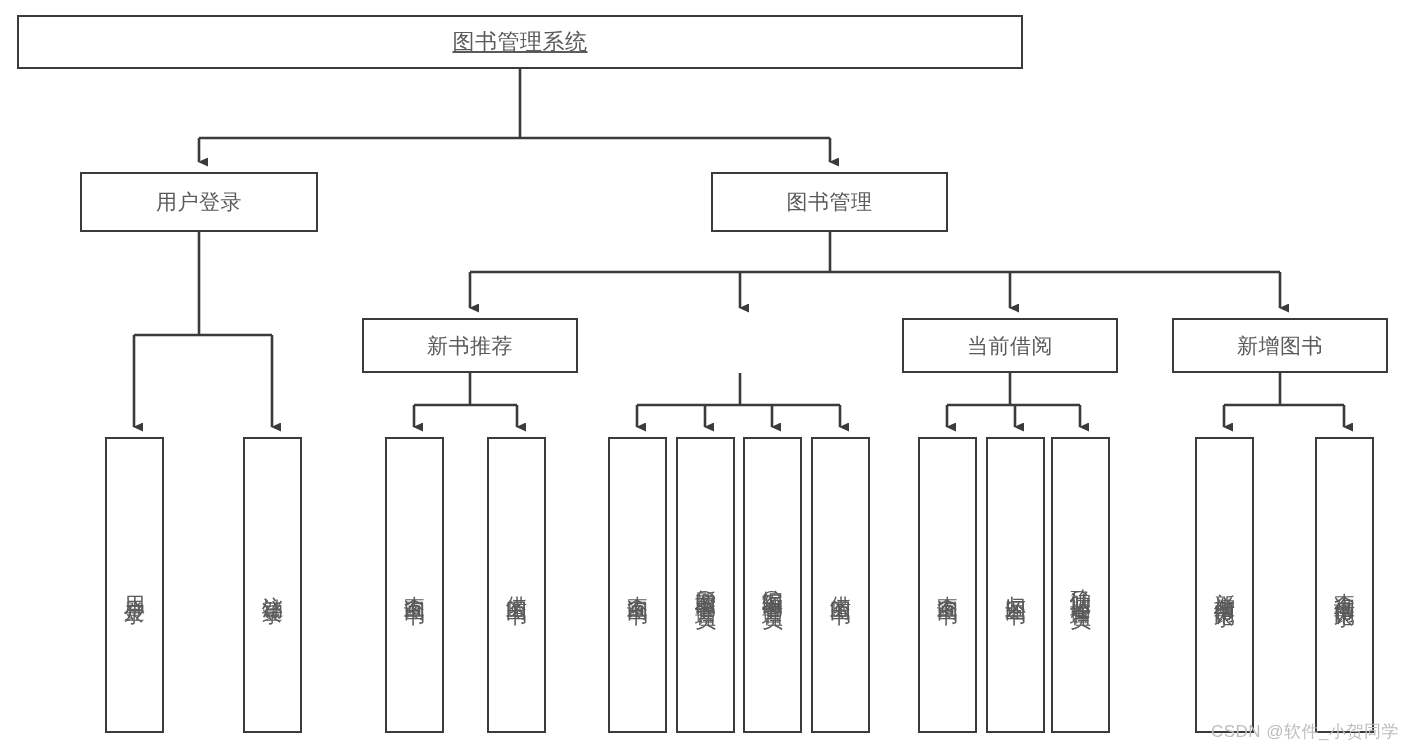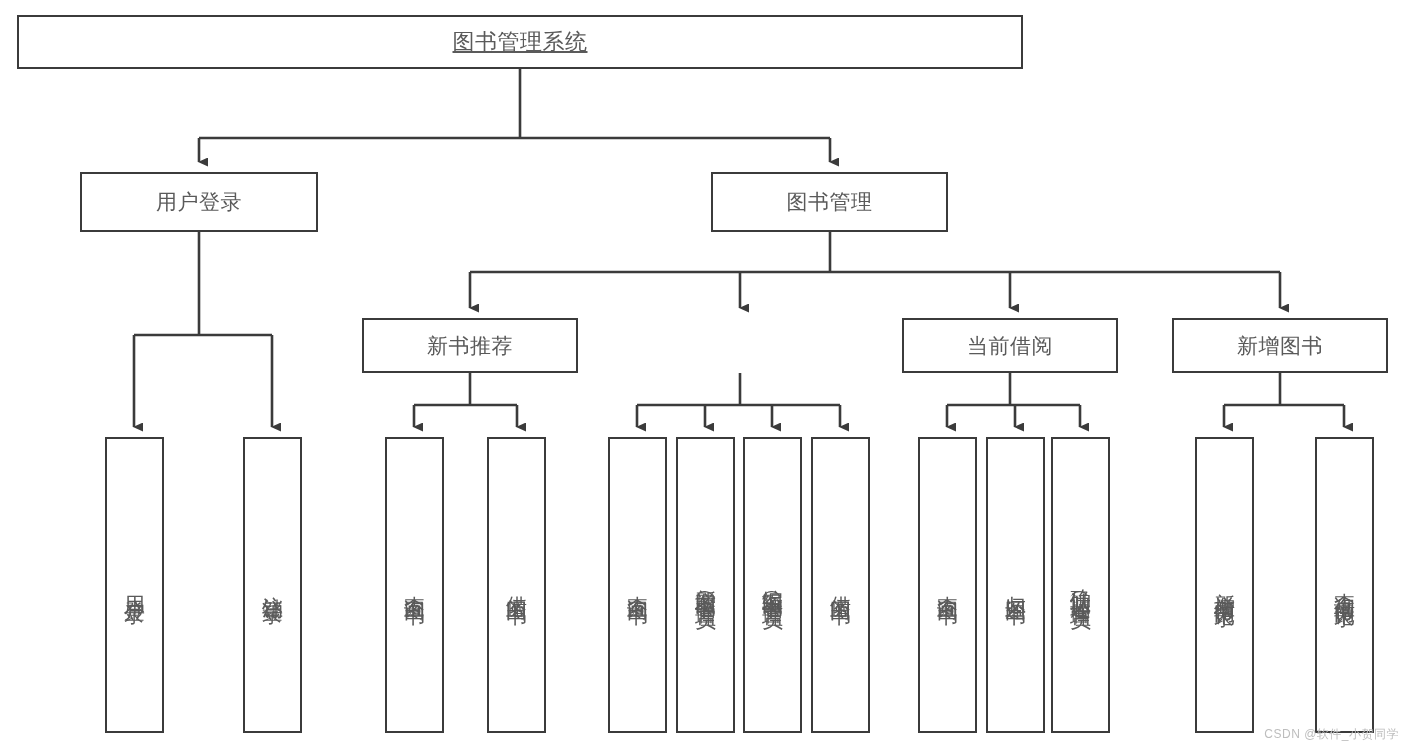--- a/index.html
+++ b/index.html
@@ -58,21 +58,21 @@
     letter-spacing: 3px;
     line-height: 1.05;
     white-space: nowrap;
     color: #5a5a5a;
   }
   
   #watermark {
     position: absolute;
     right: 6px;
     bottom: 4px;
-    font-size: 12px;
+    font-size: 17px;
     color: #bdbdbd;
     letter-spacing: 0.5px;
     user-select: none;
     white-space: nowrap;
   }
 </style>
 </head>
 <body>
 
 <div id="diagram-root">

